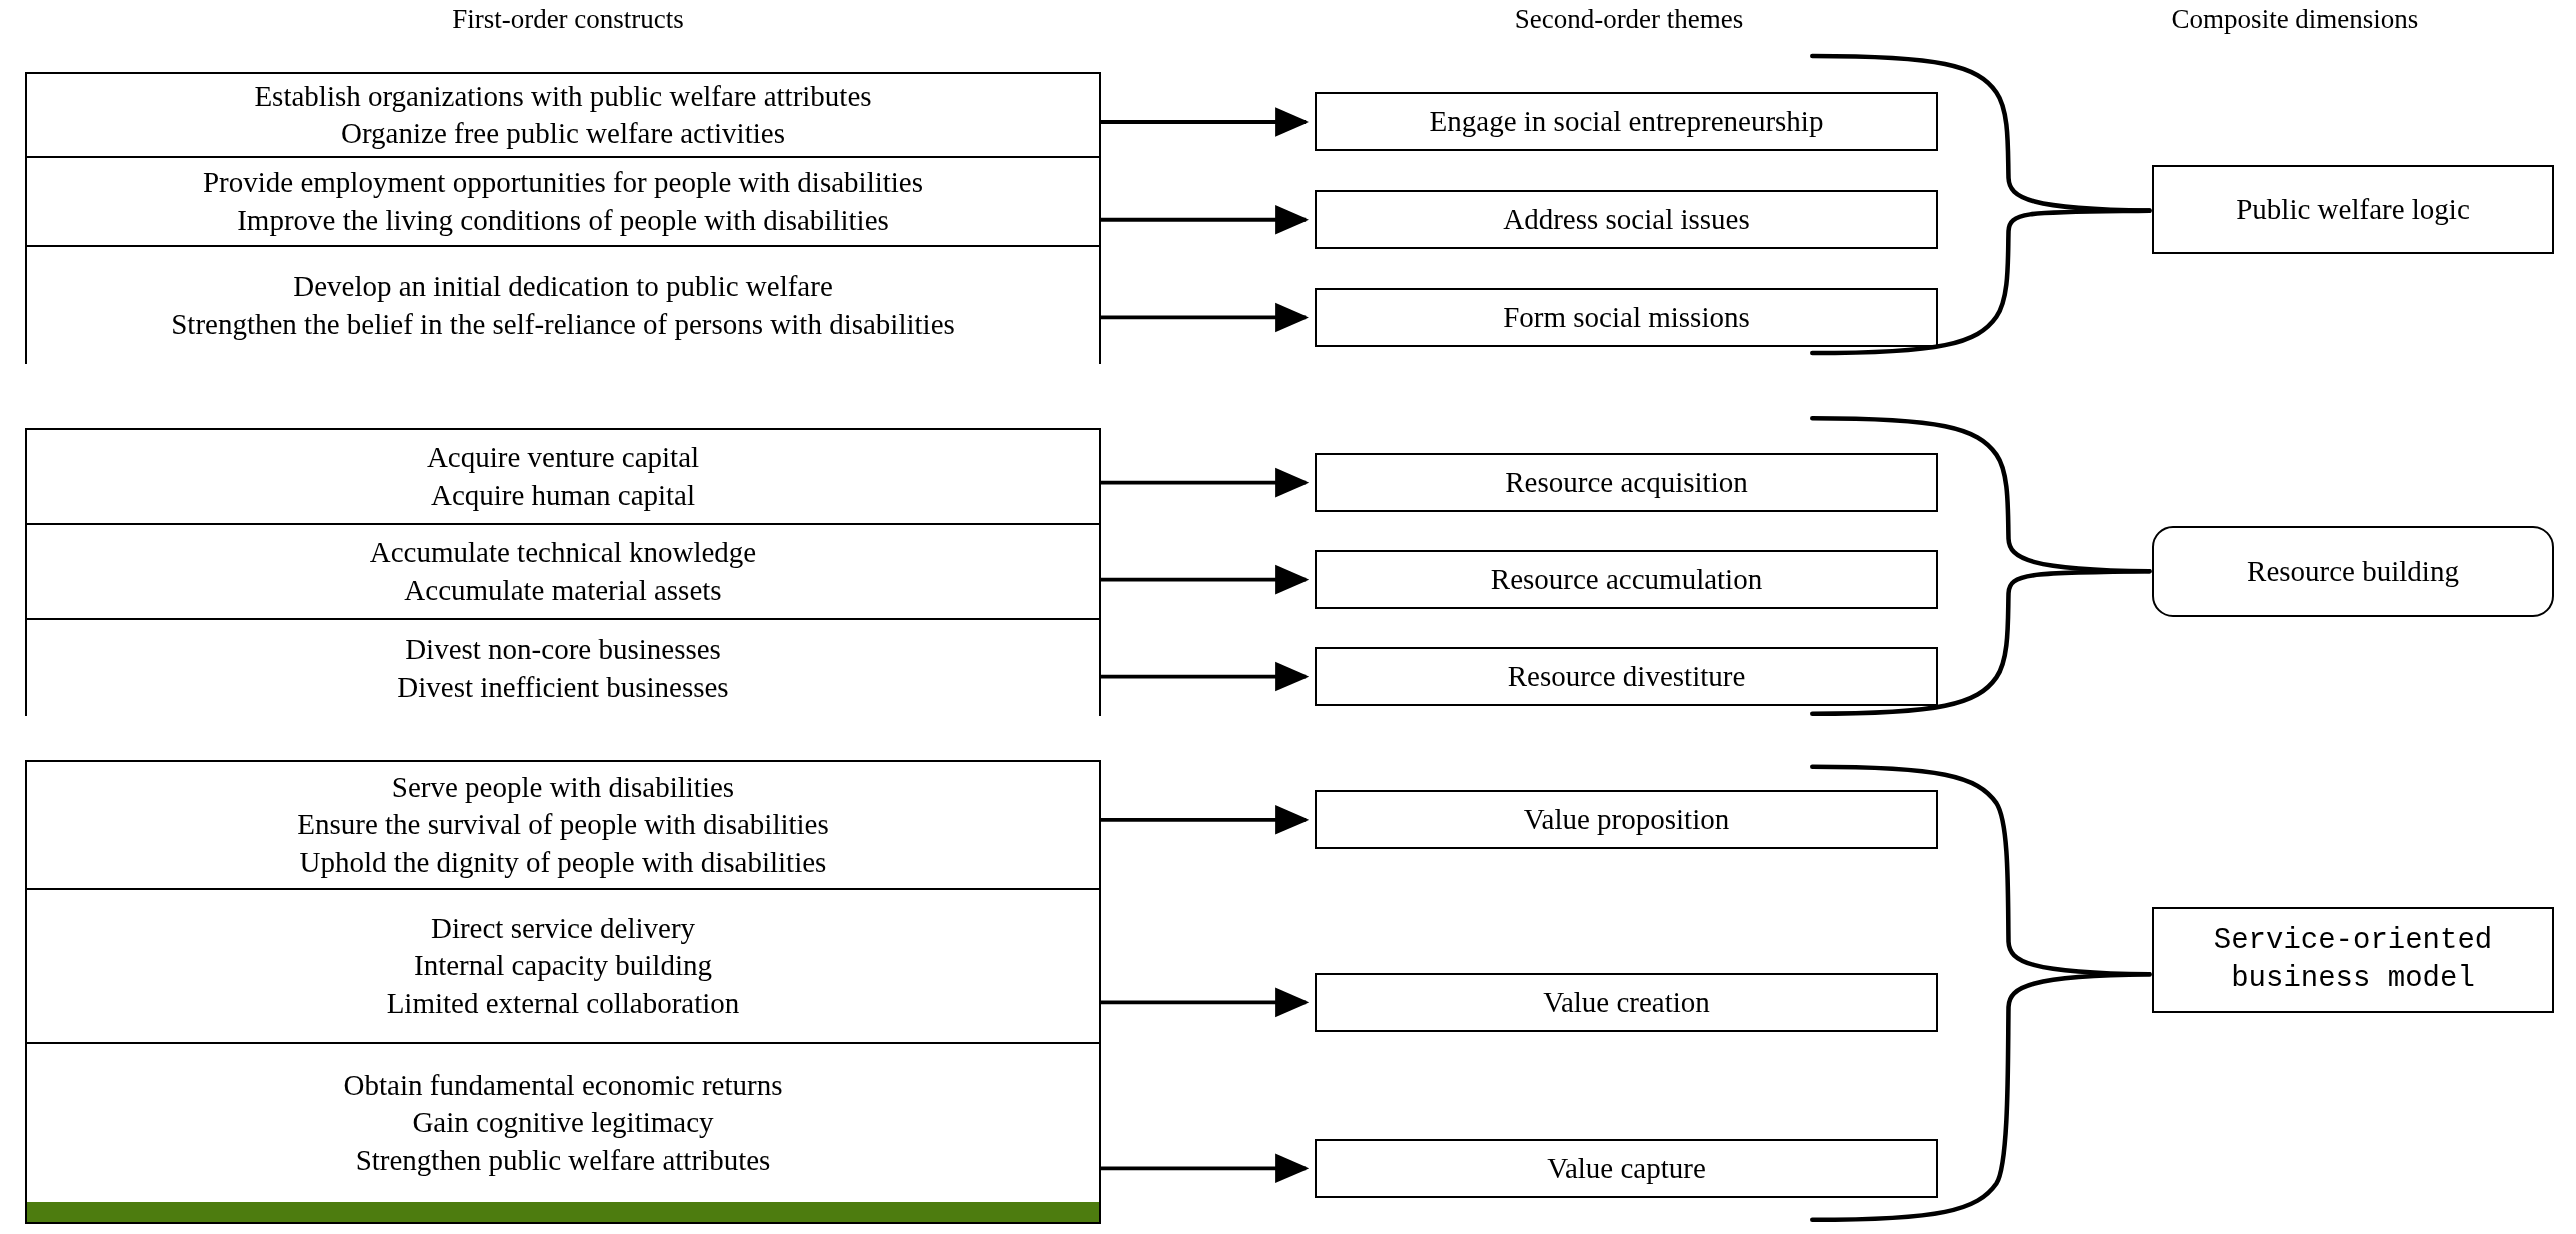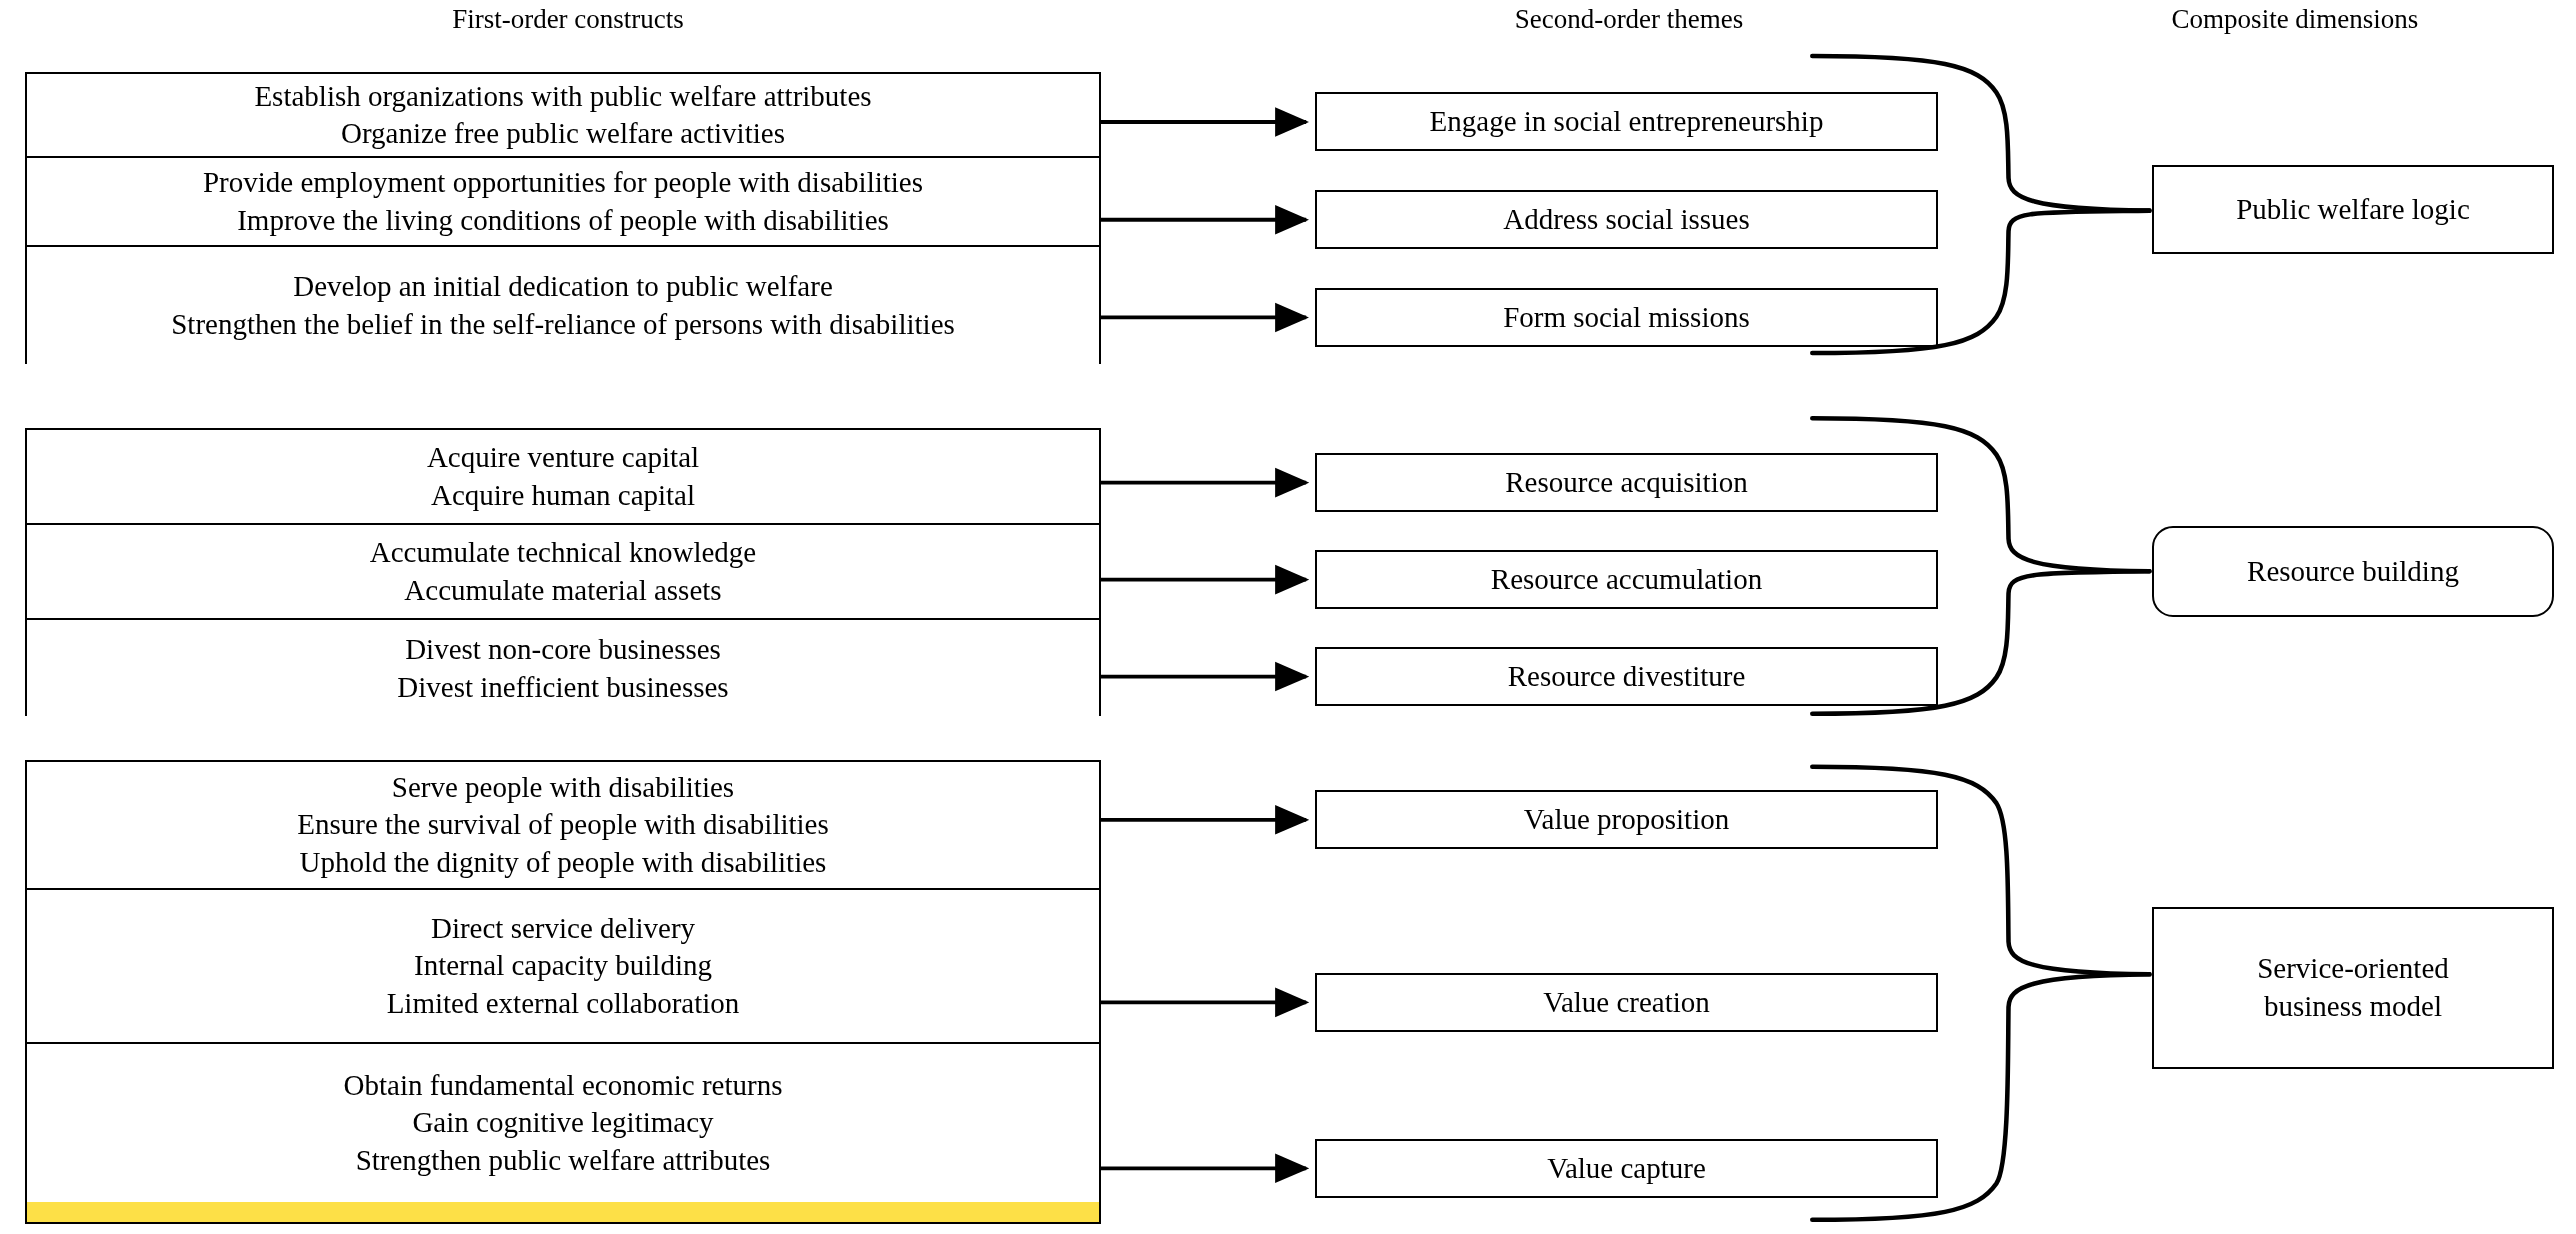--- a/index.html
+++ b/index.html
@@ -31,21 +31,21 @@
   #hdr-second { left: 1288px; top: 4.5px;  width: 682px; }
   #hdr-third  { left: 2030px; top: 4.5px;  width: 530px; }
 
   
   .fo-group {
     position: absolute;
     left: 25px;
     width: 1076px;
     border: 2.3px solid #000;
     box-sizing: border-box;
-    background: #fde047;
+    background: #4d7c0f;
   }
   .fo-box {
     box-sizing: border-box;
     border-bottom: 2.3px solid #000;
     display: flex;
     flex-direction: column;
     align-items: center;
     justify-content: center;
     background: #fff;
   }
@@ -197,21 +197,21 @@
   <div class="so-box" style="top:790px;">
     <span class="so-label">Value proposition</span>
   </div>
   <div class="so-box" style="top:973px;">
     <span class="so-label">Value creation</span>
   </div>
   <div class="so-box" style="top:1139px;">
     <span class="so-label">Value capture</span>
   </div>
 
-  <div class="cd-box" style="top:907px; height:162px;">
+  <div class="cd-box" style="top:907px; height:106px;font-family:Liberation Mono, monospace;">
     <div class="cd-line">Service-oriented</div>
     <div class="cd-line">business model</div>
   </div>
 
   <svg id="links" viewBox="0 0 3400 1630" width="2576" height="1235">
     <defs>
       <marker id="arrowhead" markerWidth="9" markerHeight="9" refX="8.2" refY="4.5" orient="auto" markerUnits="strokeWidth">
         <path d="M0,0.6 L9,4.5 L0,8.4 z" fill="#000"></path>
       </marker>
     </defs>

